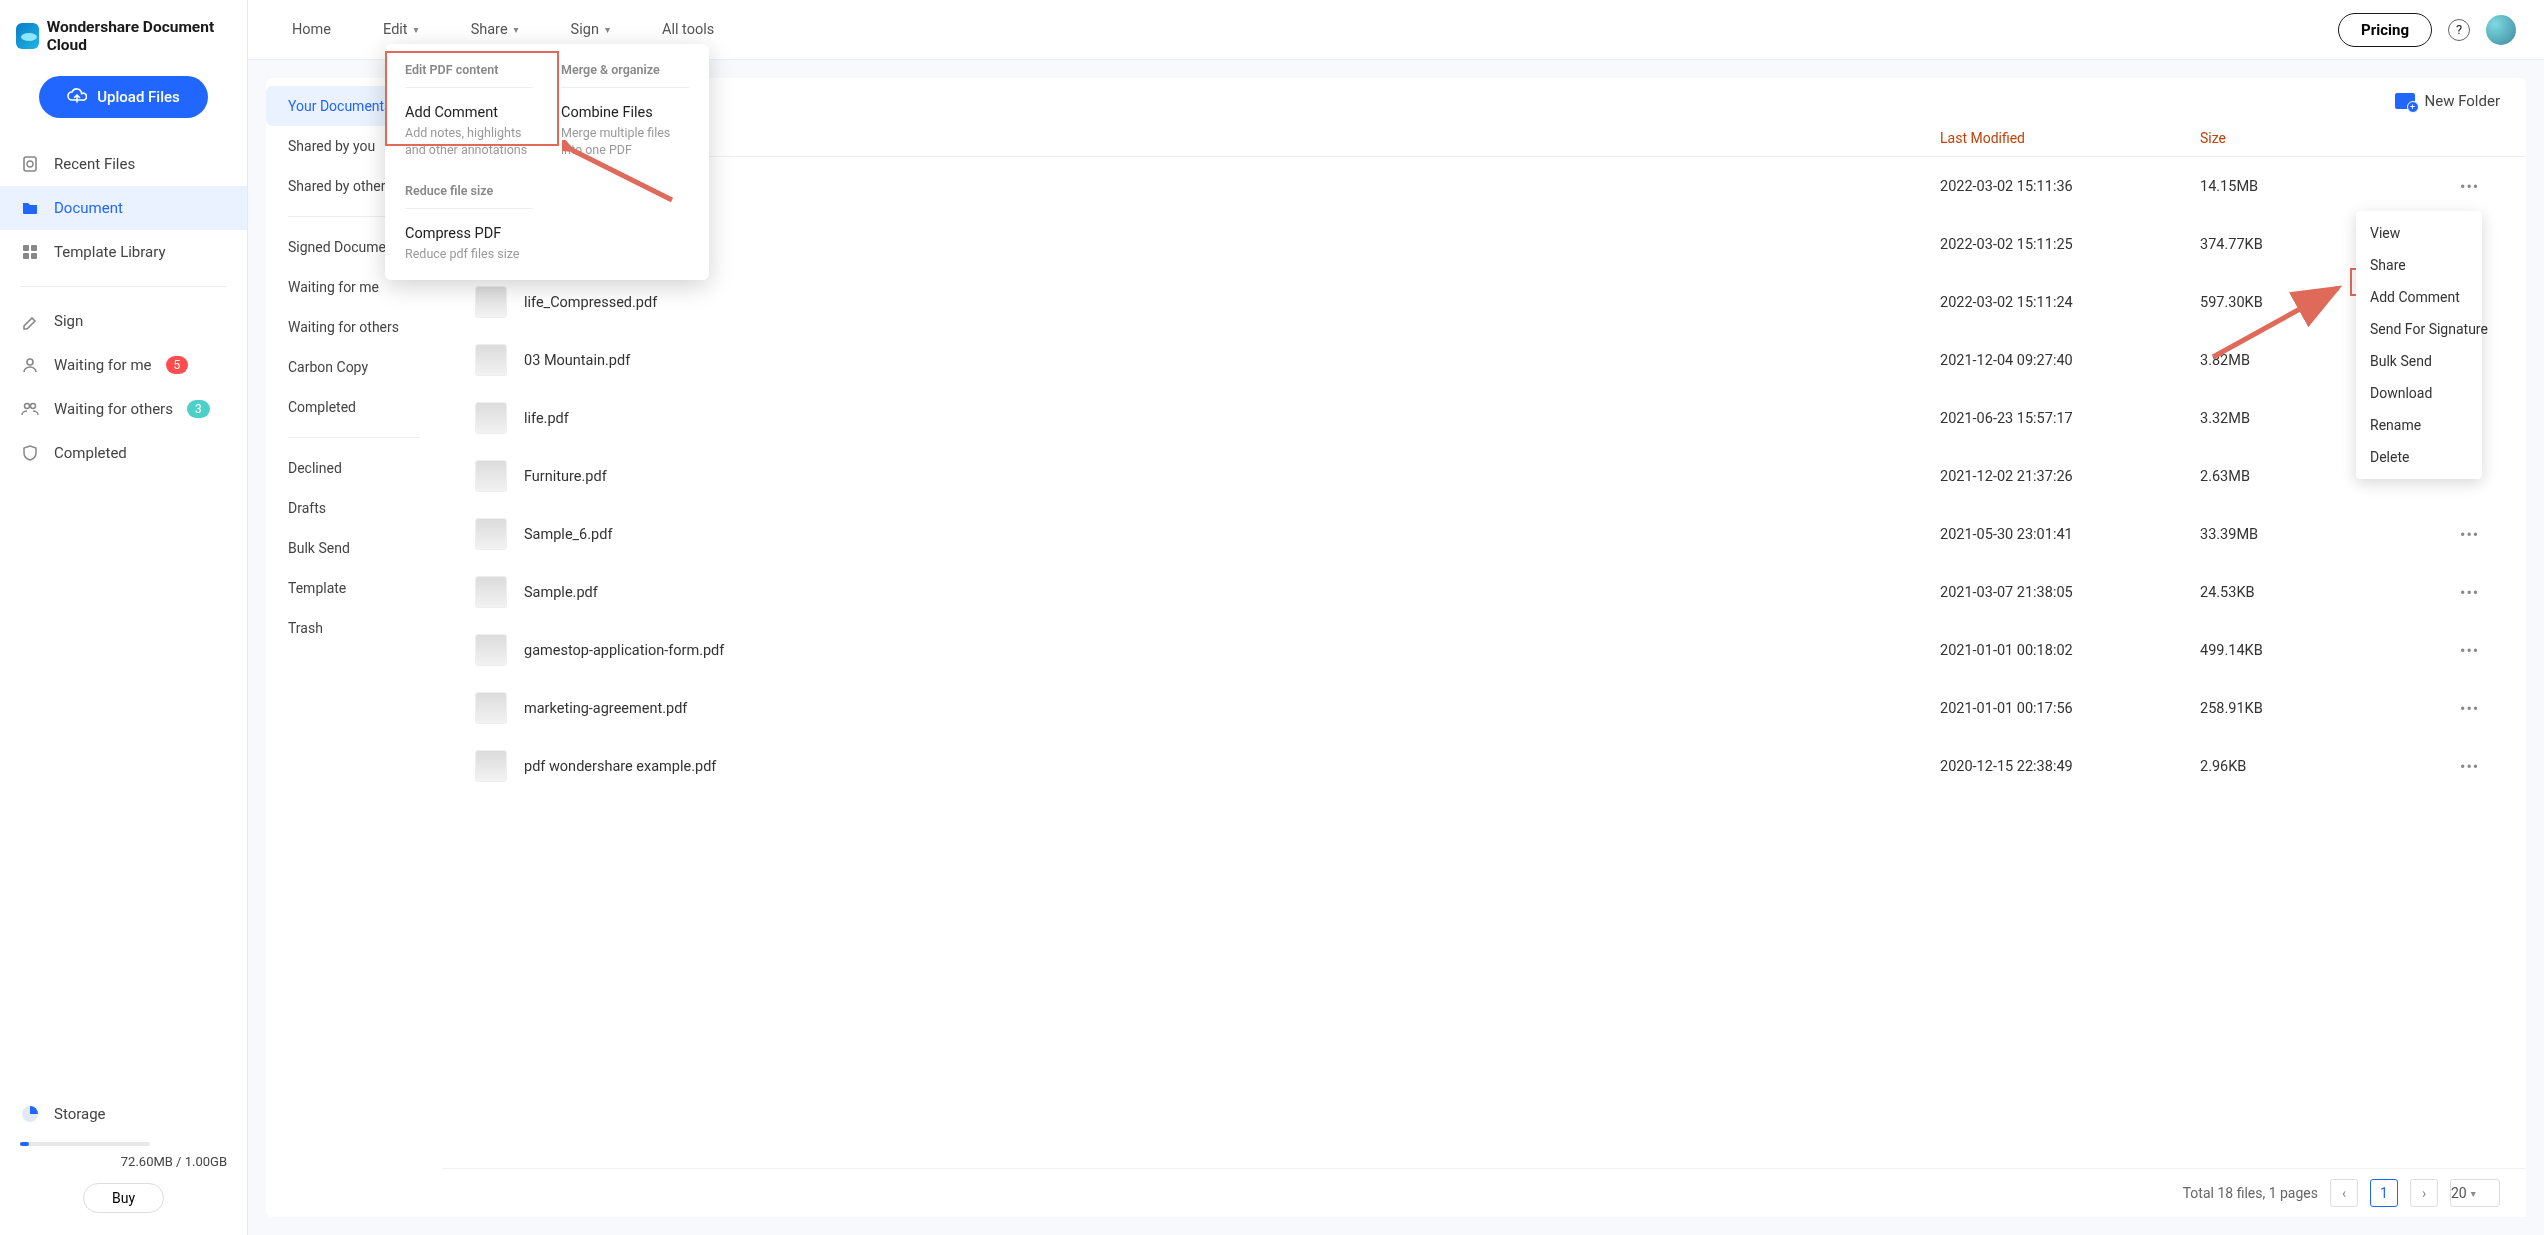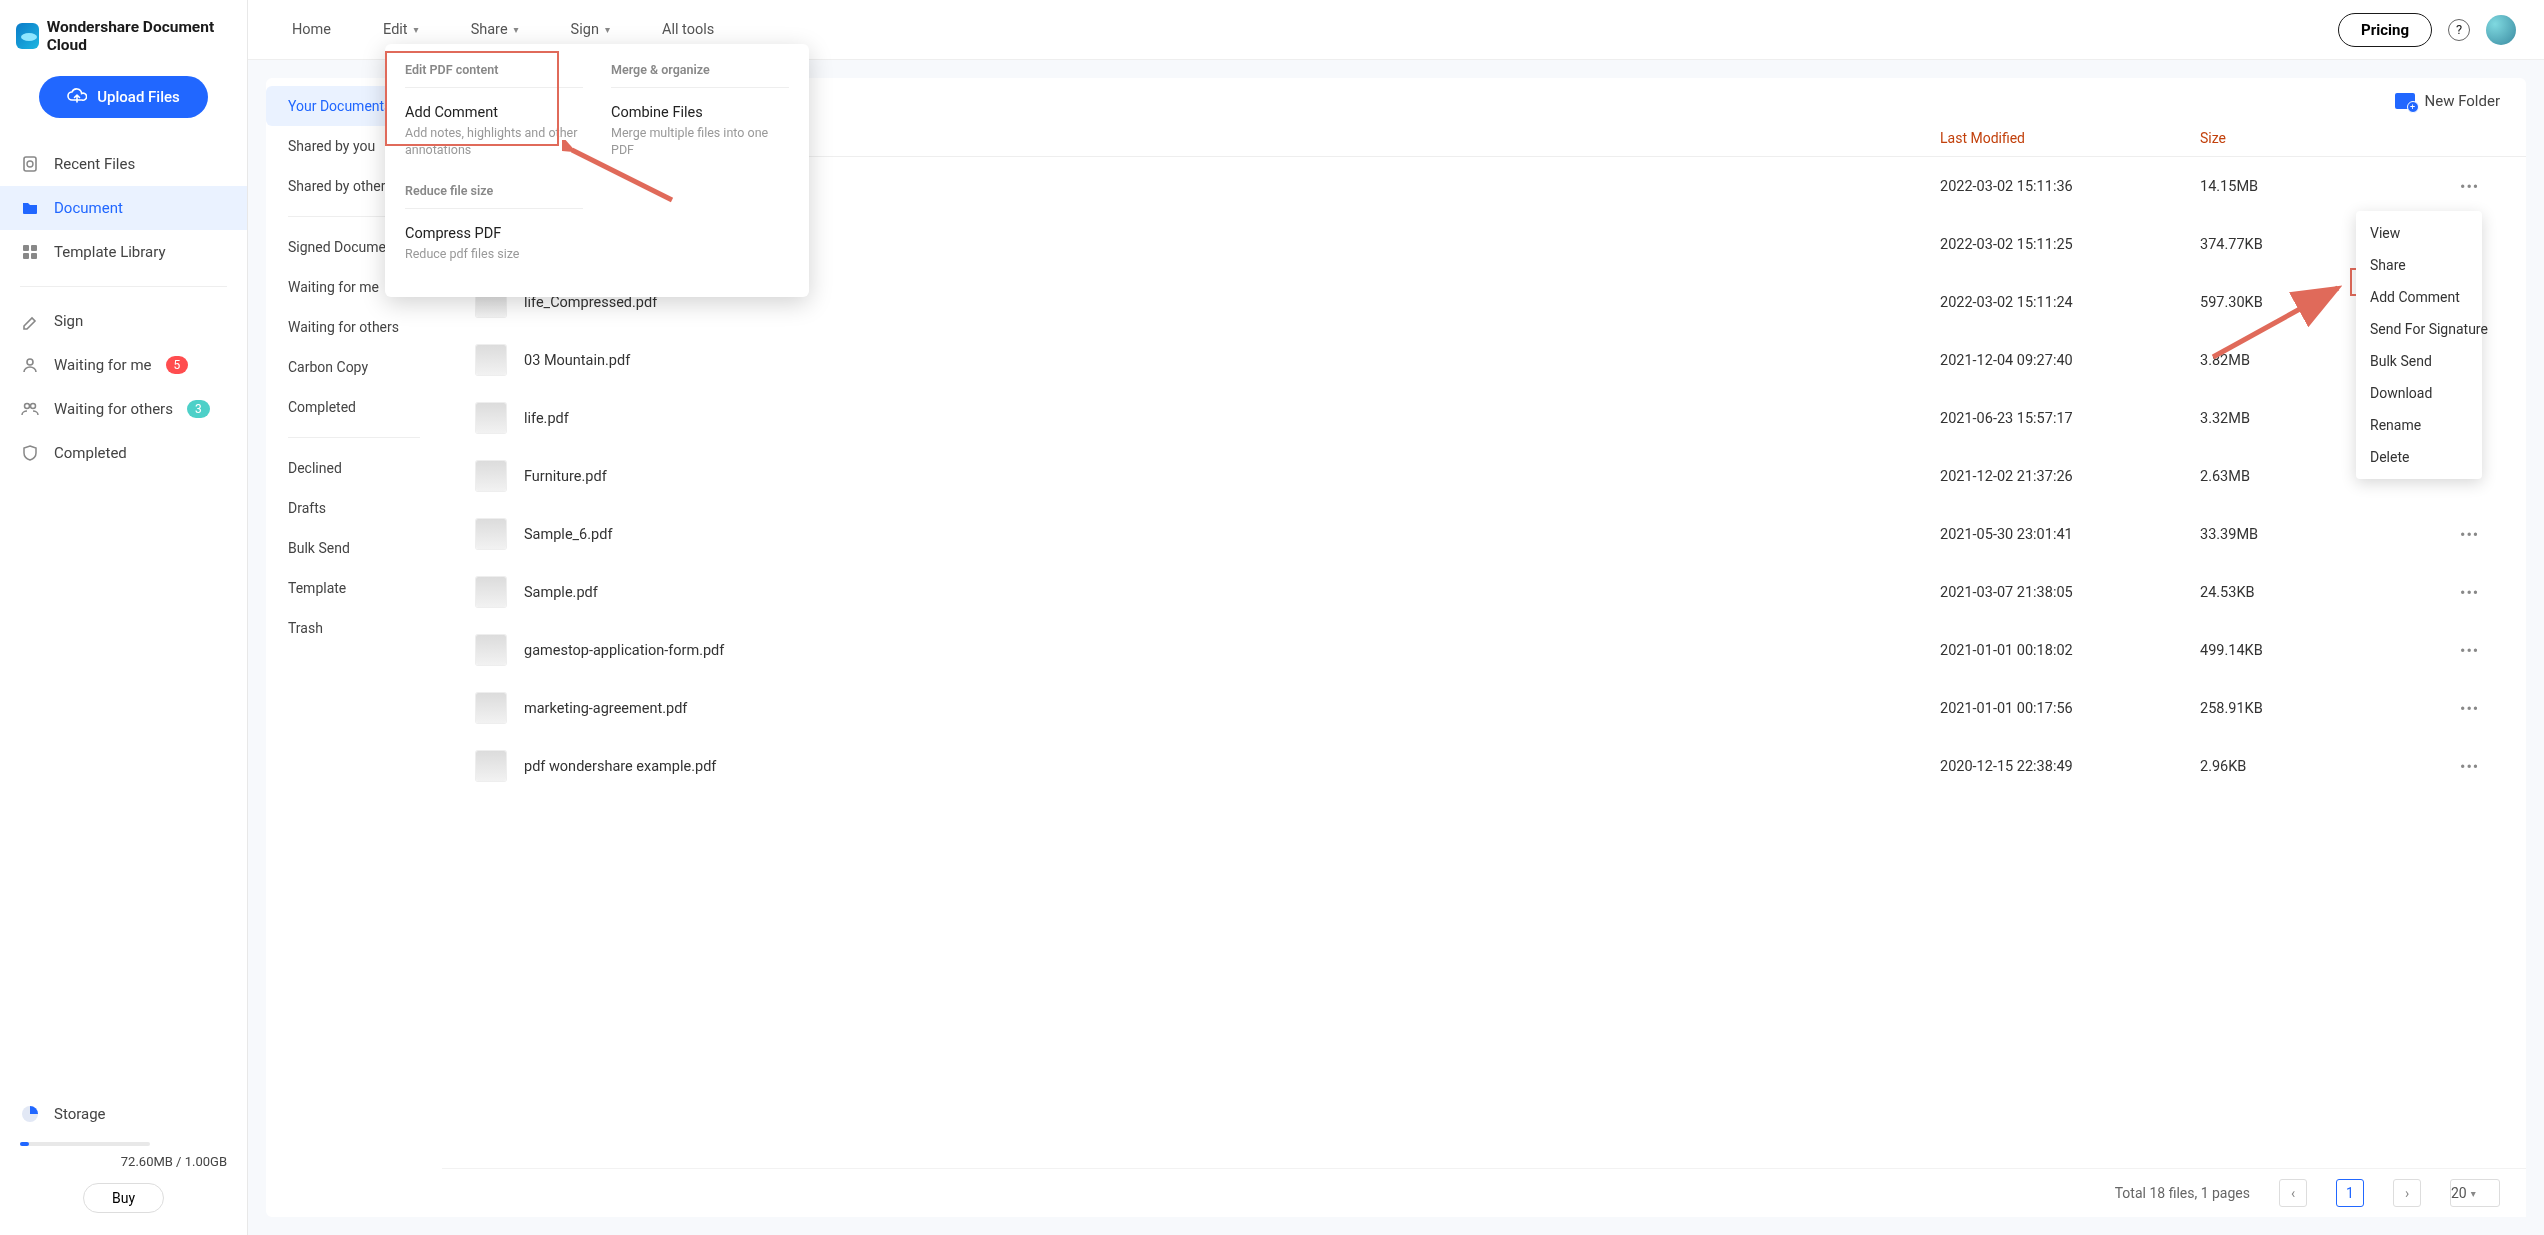--- a/index.html
+++ b/index.html
@@ -47,27 +47,27 @@
 .table-head { display: flex; padding: 10px 26px; color: #c2410c; font-size: 14px; border-bottom: 1px solid #eee; }
 .col-name { flex: 1; padding-left: 40px; }
 .col-mod { width: 260px; }
 .col-size { width: 260px; }
 .col-act { width: 40px; }
 .rows { flex: 1; overflow: hidden; }
 .row { display: flex; align-items: center; padding: 14px 26px; font-size: 14.5px; color: #333; }
 .thumb { width: 30px; height: 30px; background: linear-gradient(#dcdcdc,#f2f2f2); border-radius: 2px; box-shadow: 0 0 0 1px #eee; }
 .row .col-name { display: flex; align-items: center; gap: 18px; padding-left: 8px; }
 .more-ic { color: #888; cursor: pointer; font-size: 16px; letter-spacing: 1px; }
-.pager { display: flex; align-items: center; justify-content: flex-end; padding: 10px 26px; gap: 29px; border-top: 1px solid #f2f2f2; background: #fff; }
+.pager { display: flex; align-items: center; justify-content: flex-end; padding: 10px 26px; gap: 12px; border-top: 1px solid #f2f2f2; background: #fff; }
 .pager-info { color: #666; font-size: 14px; }
 .pg-btn { width: 28px; height: 28px; border: 1px solid #ddd; border-radius: 3px; background: #fff; display: flex; align-items: center; justify-content: center; color: #888; cursor: pointer; }
 .pg-cur { border-color: #2167ff; color: #2167ff; }
 .pg-size { width: 50px; height: 28px; border: 1px solid #ddd; border-radius: 3px; display: flex; align-items: center; justify-content: flex-start; gap: 4px; color: #555; cursor: pointer; }
 
-.dropdown { position: absolute; left: 385px; top: 44px; width: 424px; background: #fff; border-radius: 6px; box-shadow: 0 6px 24px rgba(0,0,0,.18); padding: 18px 20px 24px; display: flex; gap: 28px; z-index: 50; }
+.dropdown { position: absolute; left: 385px; top: 44px; width: 324px; background: #fff; border-radius: 6px; box-shadow: 0 6px 24px rgba(0,0,0,.18); padding: 18px 20px 7px; display: flex; gap: 28px; z-index: 50; }
 .dd-col { flex: 1; }
 .dd-h { font-size: 12.5px; color: #888; font-weight: 600; padding-bottom: 10px; border-bottom: 1px solid #eee; margin-bottom: 10px; }
 .dd-item { padding: 6px 0 10px; cursor: pointer; }
 .dd-title { font-size: 14.5px; color: #222; margin-bottom: 4px; }
 .dd-desc { font-size: 12.5px; color: #999; line-height: 1.35; }
 .red-box { position: absolute; border: 2px solid #e06a5a; pointer-events: none; z-index: 60; }
 .arrow { position: absolute; z-index: 55; pointer-events: none; }
 
 .ctx { position: absolute; right: 62px; top: 211px; width: 126px; background: #fff; border-radius: 4px; box-shadow: 0 4px 16px rgba(0,0,0,.16); padding: 6px 0; z-index: 70; }
 .ctx-item { padding: 8px 14px; font-size: 14px; color: #333; cursor: pointer; white-space: nowrap; }

